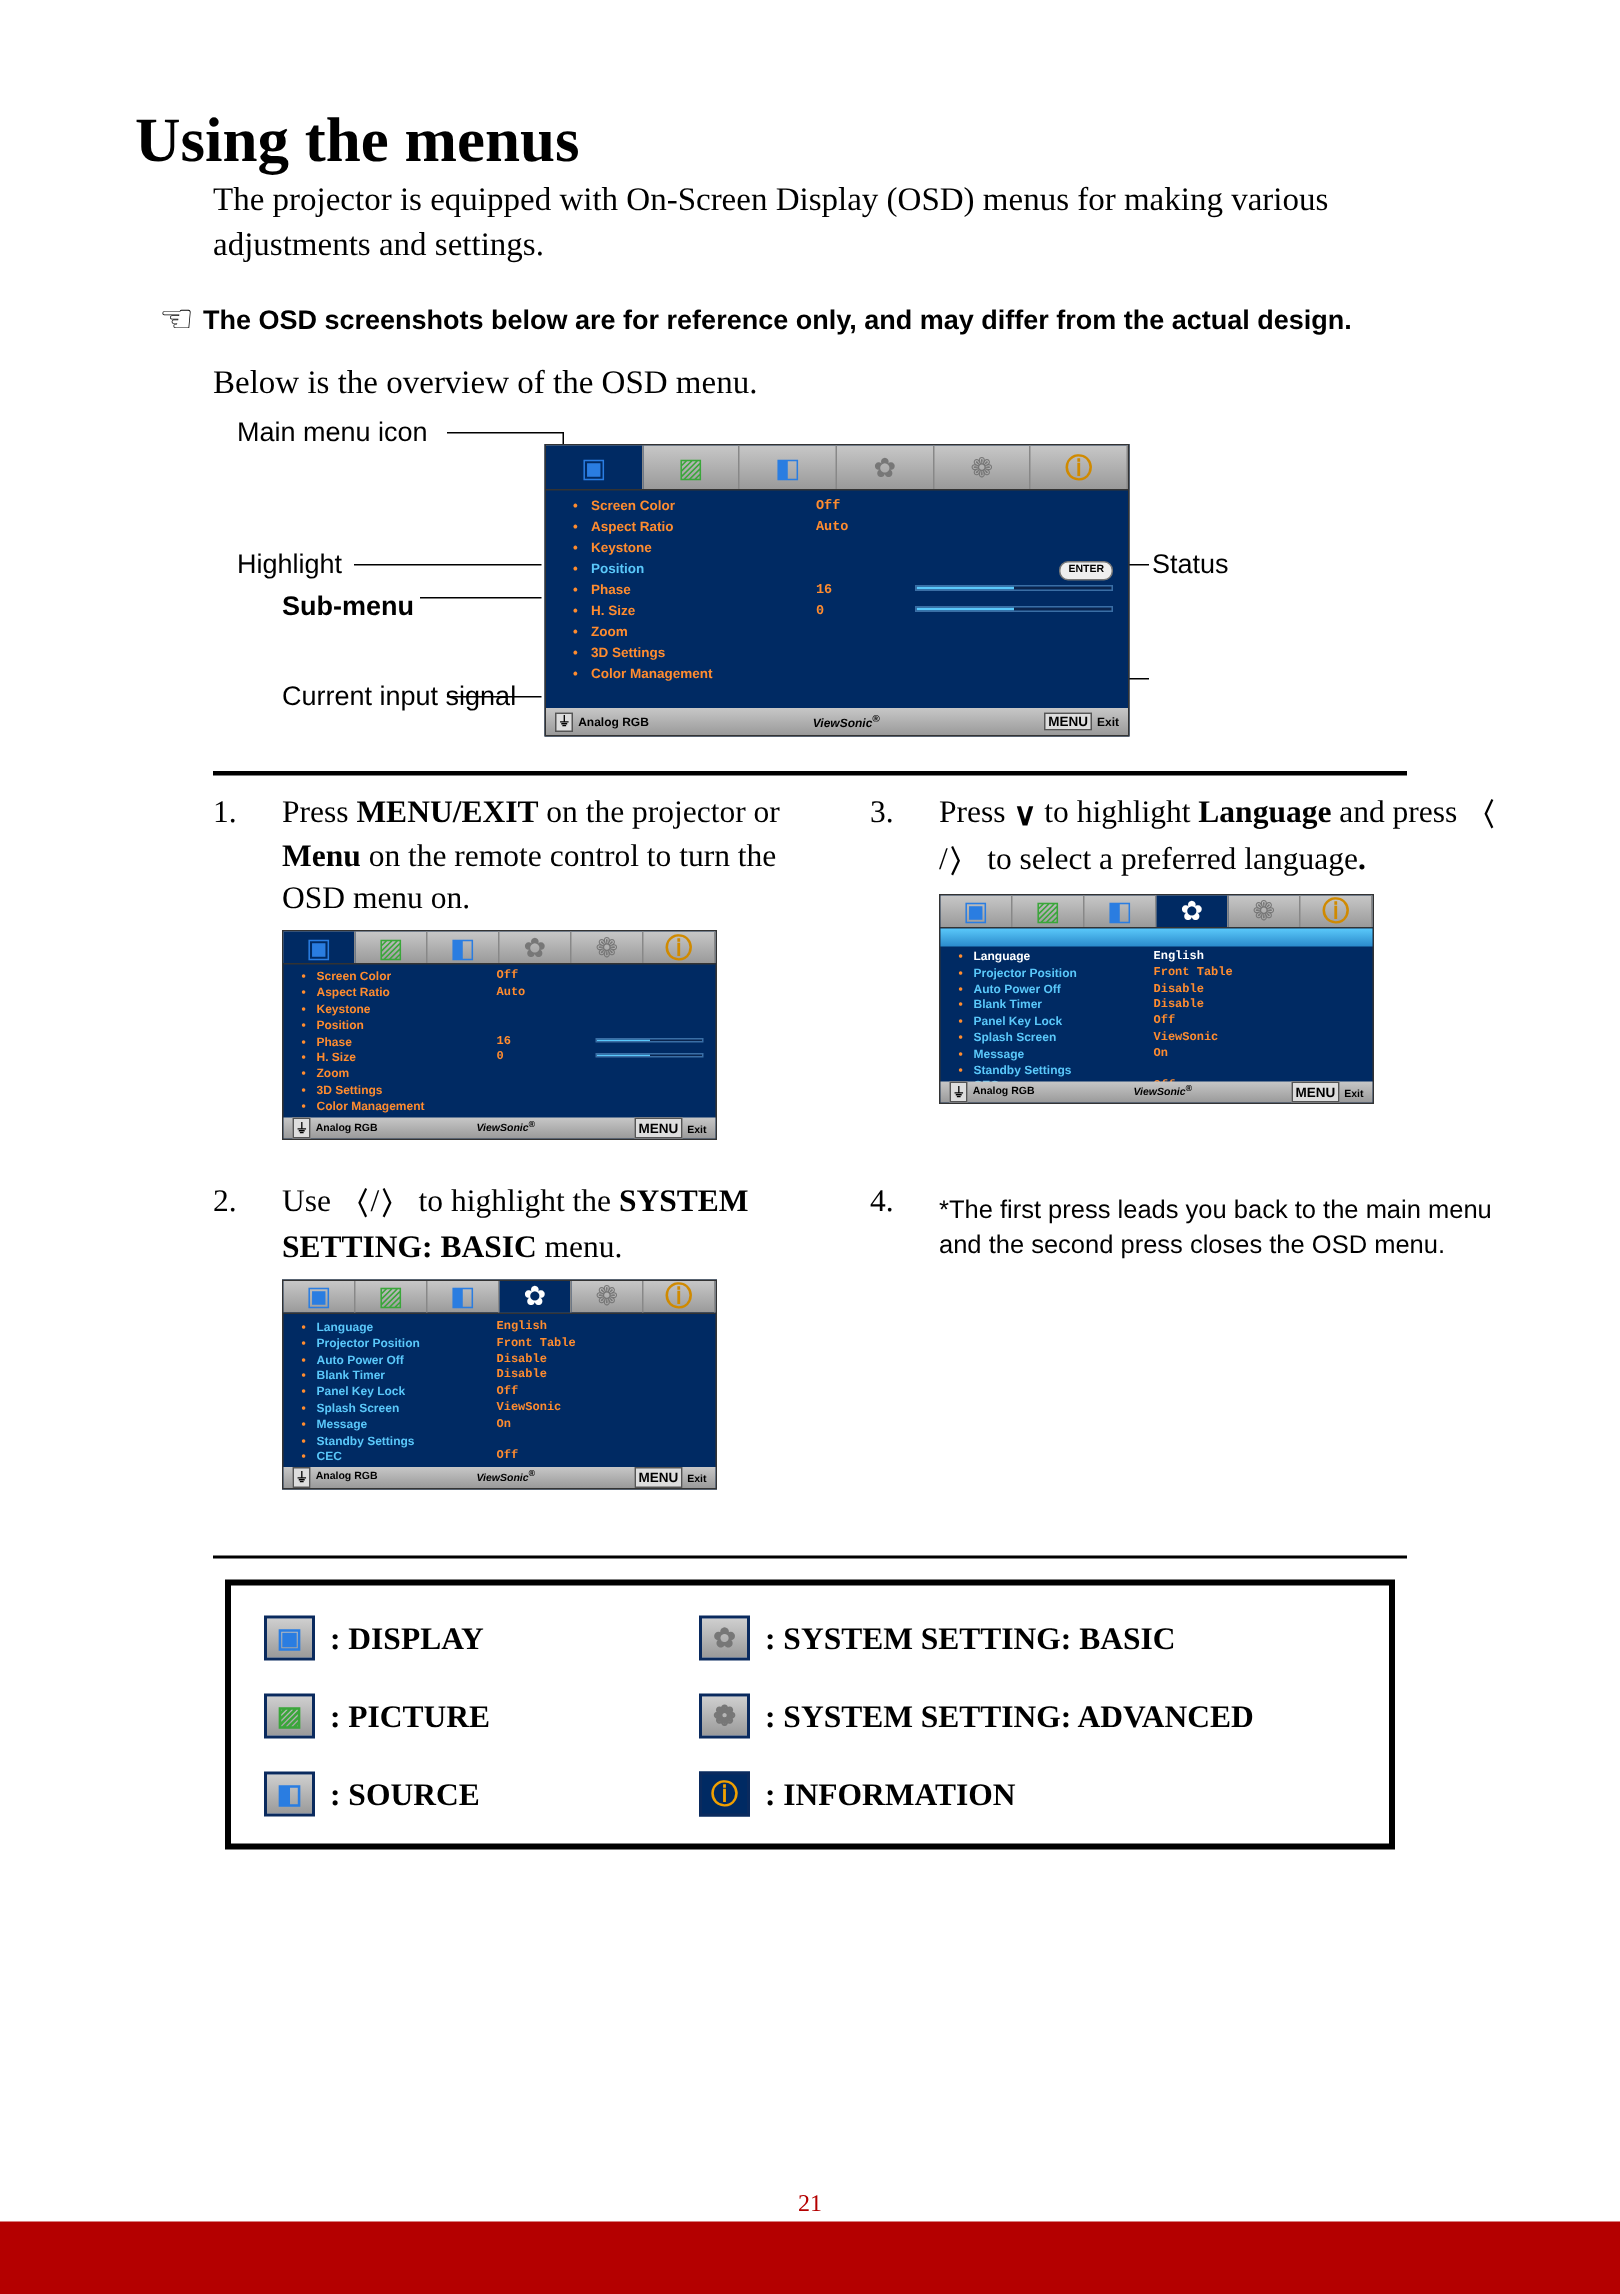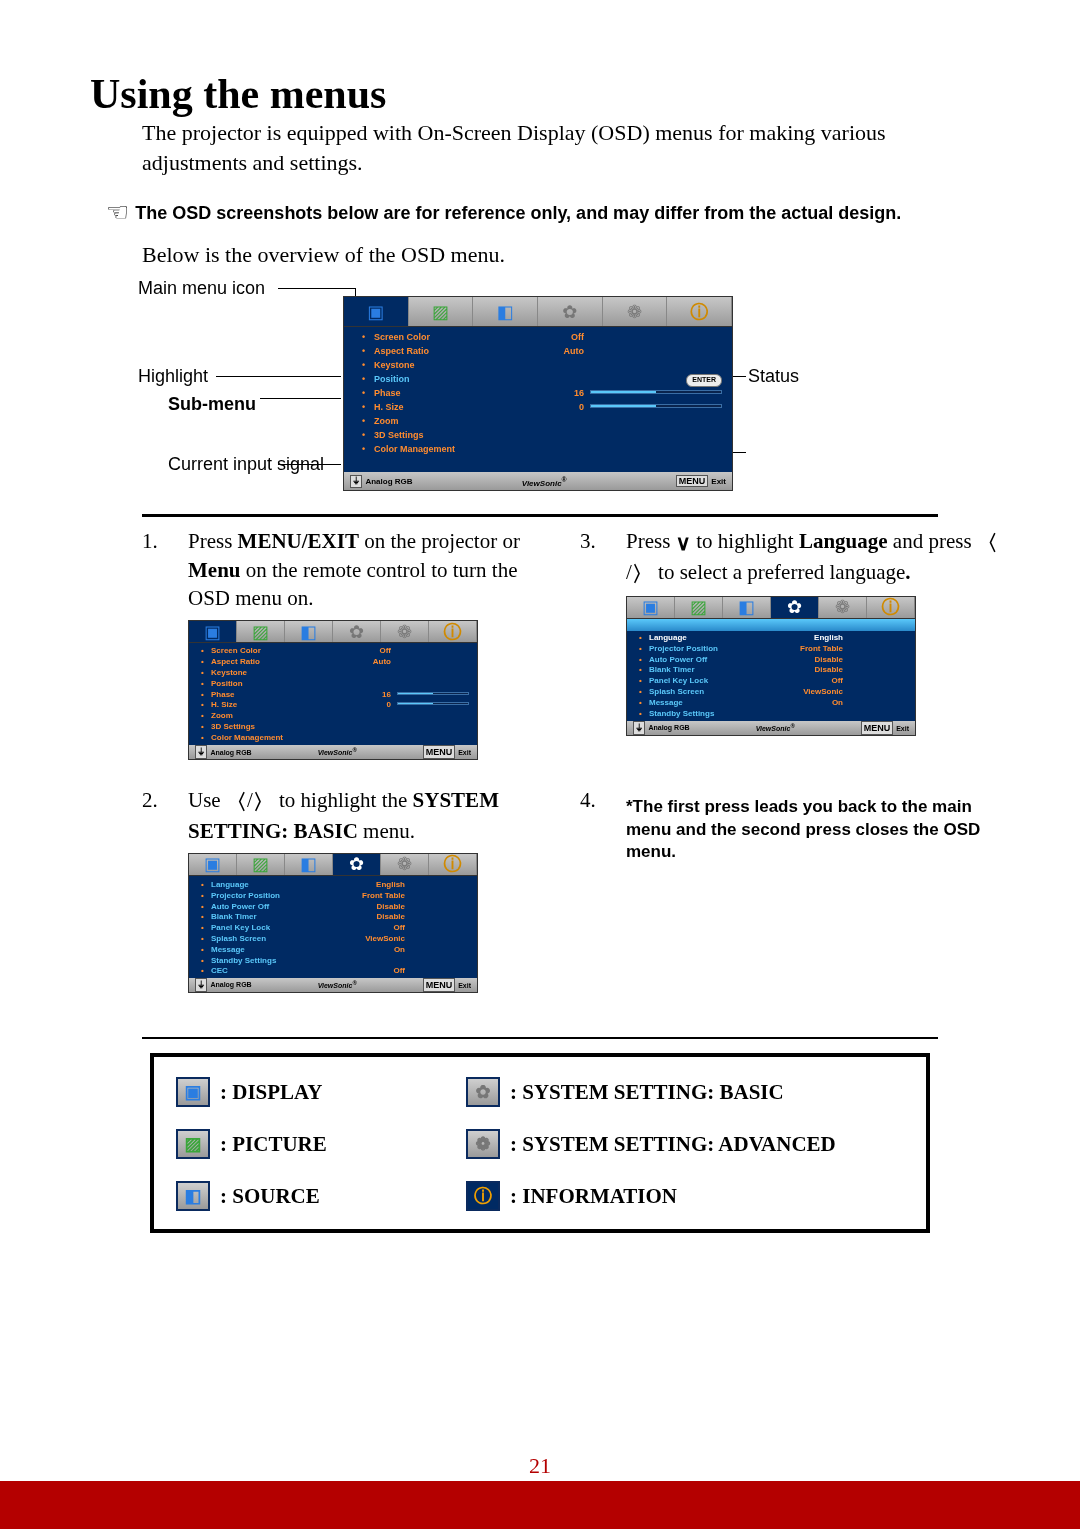--- a/index.html
+++ b/index.html
@@ -46,21 +46,21 @@
   }
   .overview {
     font-size: 22px;
     margin-left: 52px;
     margin-bottom: 10px;
   }
 
   
   .diagram {
     position: relative;
-    margin-left: 48px;
+    margin-left: 68px;
     height: 230px;
   }
   .label-sans {
     font-family: Arial, Helvetica, sans-serif;
     font-size: 18px;
     position: absolute;
     line-height: 1.2;
   }
   .osd-big {
     position: absolute;
@@ -97,21 +97,21 @@
     font-weight: bold;
     padding: 4px 10px 4px 30px;
   }
   .osd-content .row {
     display: flex;
     justify-content: flex-start;
     line-height: 1.55;
     position: relative;
   }
   .osd-content .row .label { width: 150px; }
-  .osd-content .row .val { width: 60px; text-align: right; }
+  .osd-content .row .val { width: 60px; text-align: left; font-family: Liberation Mono, monospace; }
   .osd-content .row .bar {
     flex: 1; margin: 3px 0 0 6px; height: 4px;
     background: linear-gradient(to right, #5ac8fa 0%, #5ac8fa 50%, #0a244d 50%, #0a244d 100%);
     border: 1px solid #3a6ea5;
   }
   .osd-content .row::before {
     content: "•"; position: absolute; left: -12px; color: #ff8c2f;
   }
   .osd-content .row.hl { color: #5ac8fa; }
   .osd-content .row .pill {
@@ -189,21 +189,21 @@
   .step .num { width: 24px; }
   .step .body { flex: 1; }
   .arrow {
     font-weight: bold;
     display: inline-block;
     vertical-align: -2px;
   }
   .step .footnote {
     font-family: Arial, Helvetica, sans-serif;
     font-size: 17px;
-    font-weight: bold;
+    font-weight: normal;
     line-height: 1.3;
     margin-top: 10px;
   }
 
   
   .legend-box {
     margin: 0 60px 0 60px;
     border: 4px solid #000;
     padding: 20px 22px 18px 22px;
     display: grid;
@@ -233,21 +233,21 @@
     position: absolute;
     left: 0; right: 0; bottom: 0;
     height: 48px;
     background: #b40000;
   }
   .pagenum {
     position: absolute;
     bottom: 50px;
     left: 0; right: 0;
     text-align: center;
-    font-size: 22px;
+    font-size: 16px;
     color: #b40000;
     font-family: "Times New Roman", serif;
   }
 
   
   .leader {
     position: absolute;
     background: #000;
   }
 

